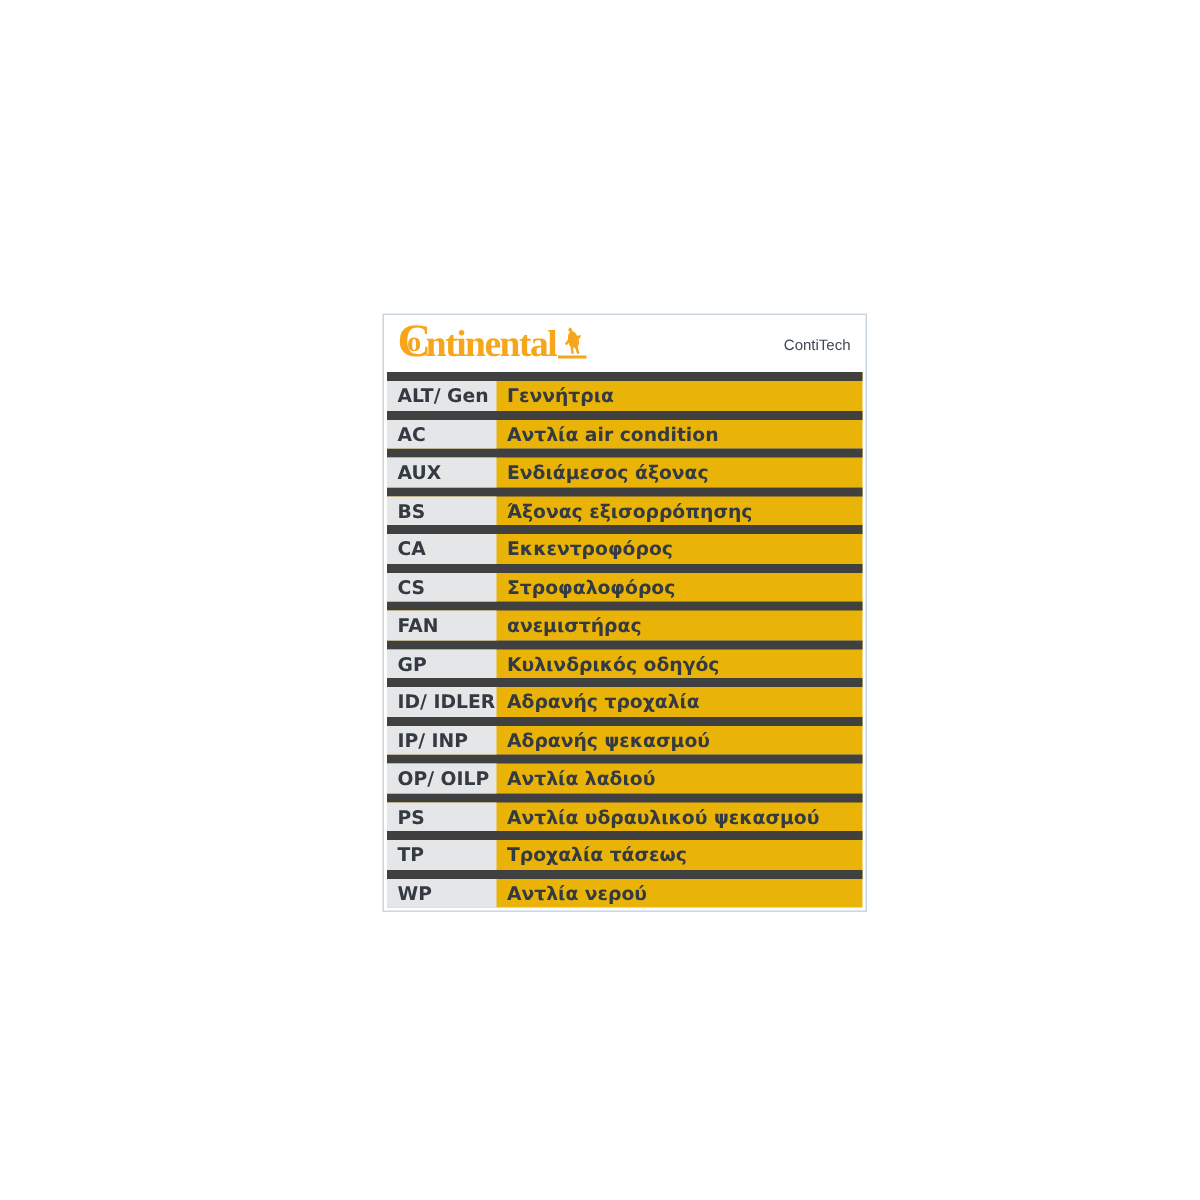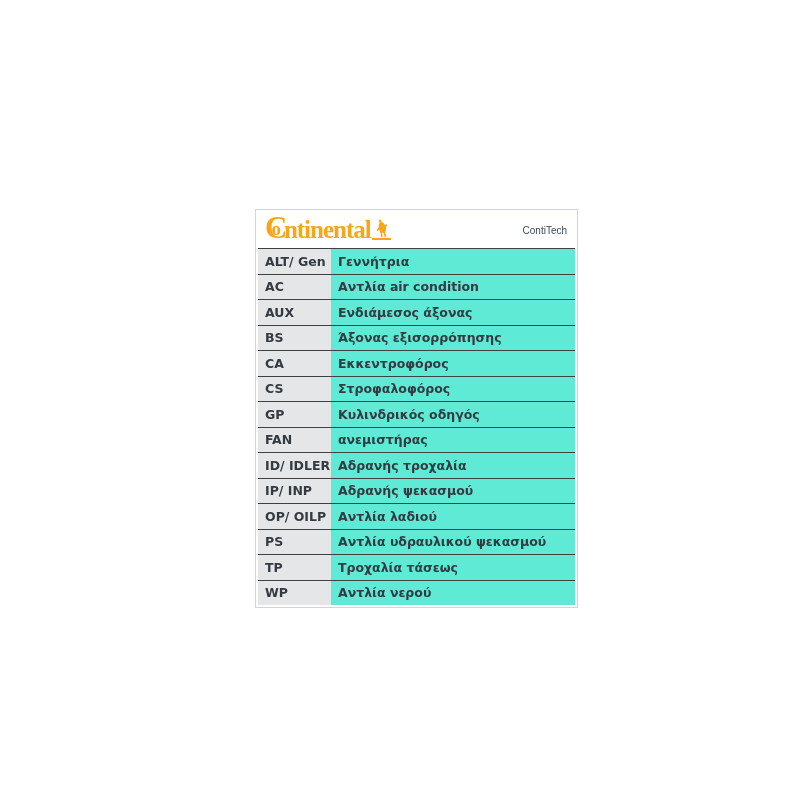--- a/index.html
+++ b/index.html
@@ -52,23 +52,23 @@
     font-size: 10px;
     font-weight: normal;
     color: #3d4956;
     padding-right: 2px;
   }
   
   .tbl { width: 100%; }
   .row {
     display: flex;
     height: 25.5px;
-    border-top: 1px solid #404040;
+    border-top: 6px solid #404040;
     box-sizing: border-box;
-    background: #5eead4;
+    background: #eab308;
   }
   .cell-abbr {
     width: 73px;
     margin-right: 2px;
     background: #e5e6e7;
     display: flex;
     align-items: center;
     padding-left: 7px;
     box-sizing: border-box;
     font-size: 12.5px;
@@ -129,27 +129,27 @@
     <div class="cell-abbr">CA</div>
     <div class="cell-label">Εκκεντροφόρος</div>
   </div>
 
   <div class="row">
     <div class="cell-abbr">CS</div>
     <div class="cell-label">Στροφαλοφόρος</div>
   </div>
 
   <div class="row">
-    <div class="cell-abbr">GP</div>
-    <div class="cell-label">Κυλινδρικός οδηγός</div>
+    <div class="cell-abbr">FAN</div>
+    <div class="cell-label">ανεμιστήρας</div>
   </div>
 
   <div class="row">
-    <div class="cell-abbr">FAN</div>
-    <div class="cell-label">ανεμιστήρας</div>
+    <div class="cell-abbr">GP</div>
+    <div class="cell-label">Κυλινδρικός οδηγός</div>
   </div>
 
   <div class="row">
     <div class="cell-abbr">ID/ IDLER</div>
     <div class="cell-label">Αδρανής τροχαλία</div>
   </div>
 
   <div class="row">
     <div class="cell-abbr">IP/ INP</div>
     <div class="cell-label">Αδρανής ψεκασμού</div>

